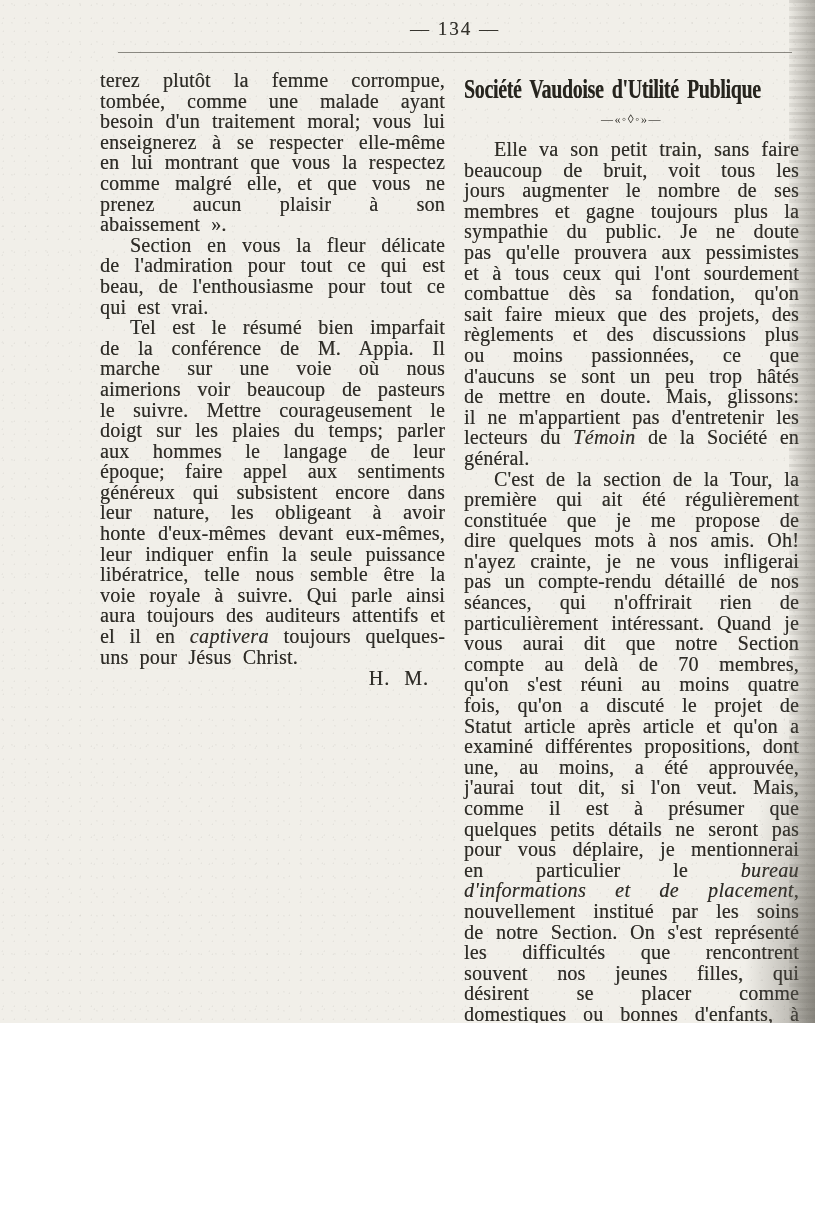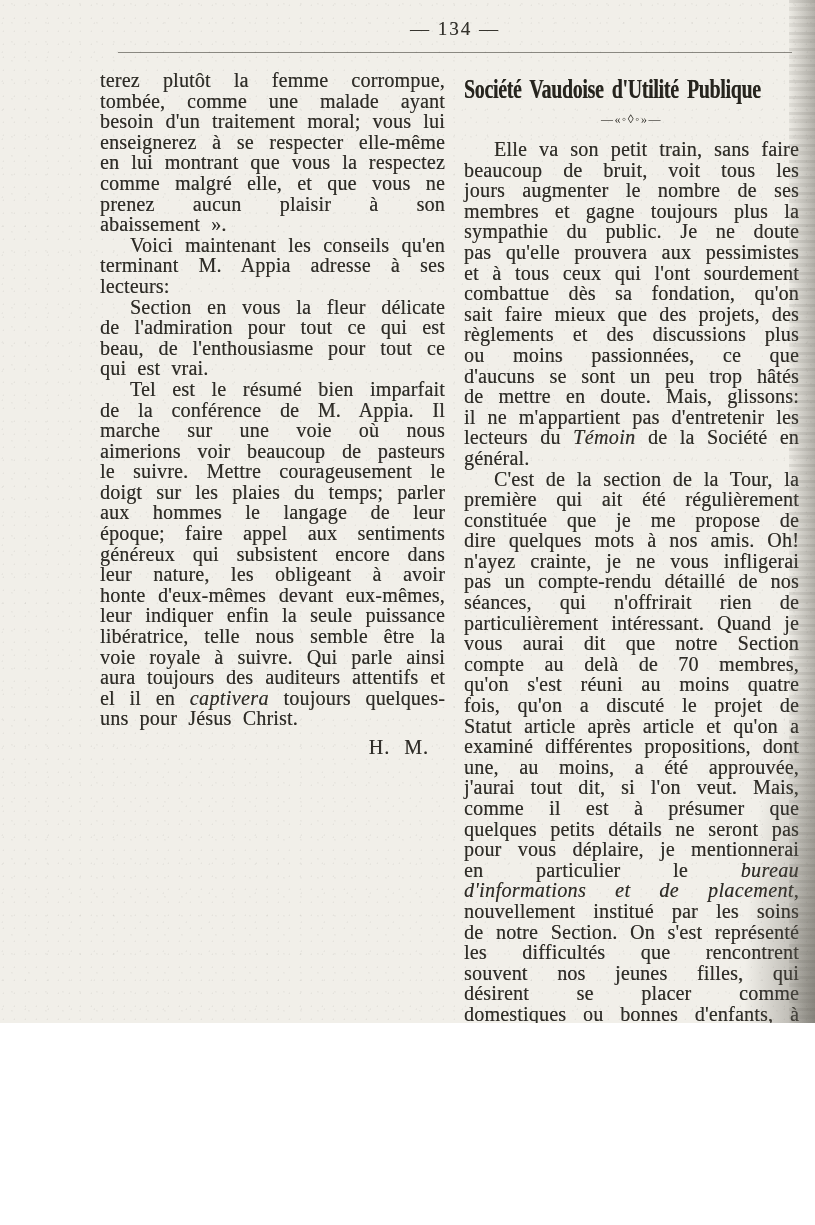--- a/index.html
+++ b/index.html
@@ -52,21 +52,20 @@
   }
   .col-body p.indent { text-indent: 1.5em; }
   .col-body i { letter-spacing: 0.4px; }
   .signature {
     text-align: right;
     padding-right: 16px;
     font-size: 20px;
     word-spacing: 8px;
     letter-spacing: 1px;
     text-shadow: 0.3px 0.3px 0 rgba(46,44,39,.55);
-    margin-top: 7px;
   }
   .article-title {
     margin: 6px 0 0 0;
     font-size: 22.5px;
     font-weight: bold;
     white-space: nowrap;
     letter-spacing: -0.3px;
     word-spacing: 4px;
     transform: scale(0.88, 1.25);
     transform-origin: left center;
@@ -100,21 +99,20 @@
 
   <div class="page-number">— 134 —</div>
 
   <div class="header-rule"></div>
 
   <div class="columns">
 
     <div class="col-left">
       <div class="col-body">
           <p class=""><span>terez plutôt la femme corrompue, tombée, comme une malade ayant besoin d'un traitement moral; vous lui enseignerez à se respecter elle-même en lui montrant que vous la respectez comme malgré elle, et que vous ne prenez aucun plaisir à son abaissement ».</span></p>
-          <p class="indent"><span>Voici maintenant les conseils qu'en terminant M. Appia adresse à ses lecteurs:</span></p>
           <p class="indent"><span>Section en vous la fleur délicate de l'admiration pour tout ce qui est beau, de l'enthousiasme pour tout ce qui est vrai.</span></p>
           <p class="indent"><span>Tel est le résumé bien imparfait de la conférence de M. Appia. Il marche sur une voie où nous aimerions voir beaucoup de pasteurs le suivre. Mettre courageusement le doigt sur les plaies du temps; parler aux hommes le langage de leur époque; faire appel aux sentiments généreux qui subsistent encore dans leur nature, les obligeant à avoir honte d'eux-mêmes devant eux-mêmes, leur indiquer enfin la seule puissance libératrice, telle nous semble être la voie royale à suivre. Qui parle ainsi aura toujours des auditeurs attentifs et el il en </span><i>captivera</i><span> toujours quelques-uns pour Jésus Christ.</span></p>
         </div>
       <div class="signature">H. M.</div>
     </div>
 
     <div class="column-divider"></div>
 
     <div class="col-right">
       <h1 class="article-title">Société Vaudoise d'Utilité Publique</h1>

